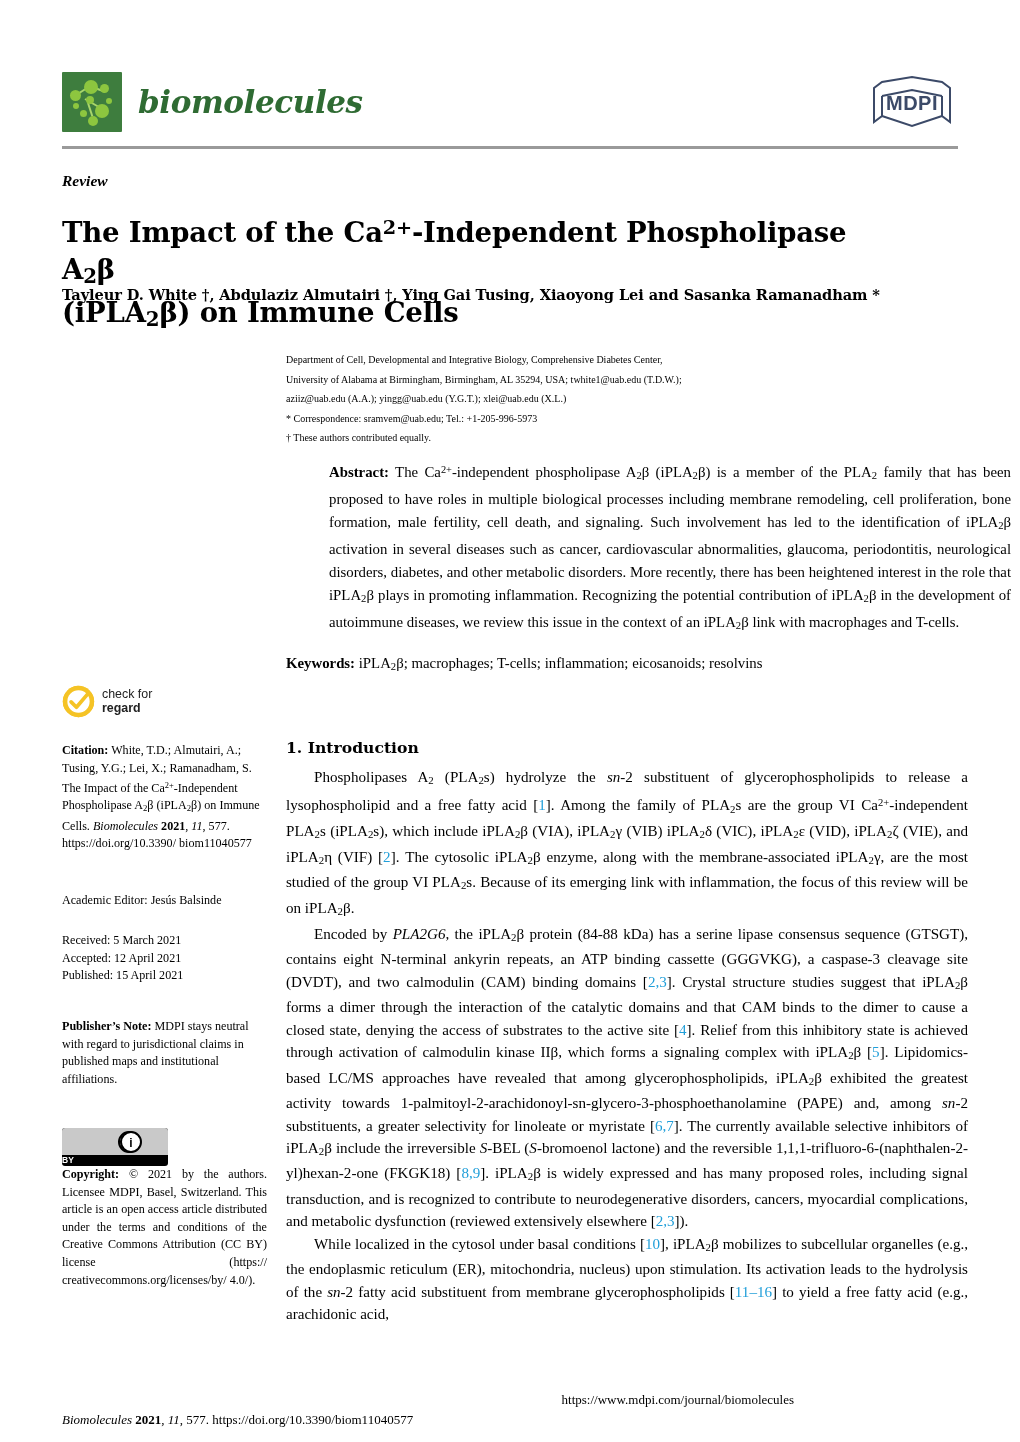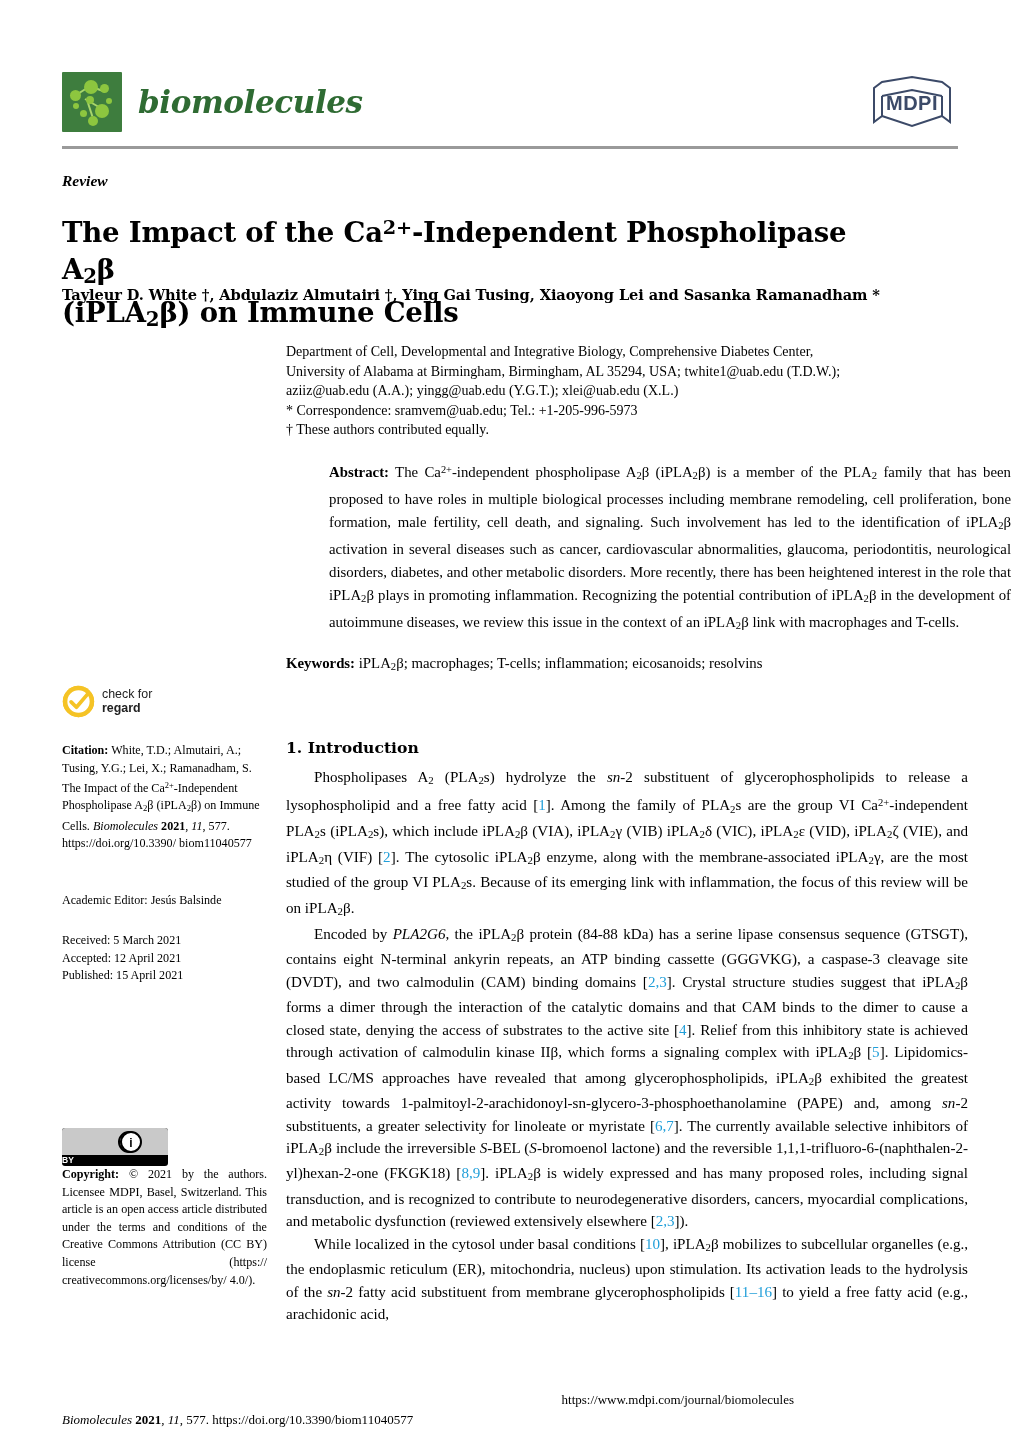--- a/index.html
+++ b/index.html
@@ -101,23 +101,23 @@
     width: 890px;
     font-family: "DejaVu Serif", serif;
     font-weight: bold;
     font-size: 14.6px;
     letter-spacing: -0.1px;
   }
 
   
   .affil {
     position: absolute;
-    left: 286px; top: 342px;
+    left: 286px; top: 350px;
     width: 676px;
-    font-size: 14px;
+    font-size: 10px;
     line-height: 19.6px;
   }
   .affil .hang {
     display: block;
     padding-left: 14px;
     text-indent: -14px;
   }
 
   
   .abstract {
@@ -326,20 +326,24 @@
   </div>
 
   <div class="leftcol academic-editor">Academic Editor: Jesús Balsinde</div>
 
   <div class="leftcol dates">
     <div>Received: 5 March 2021</div>
     <div>Accepted: 12 April 2021</div>
     <div>Published: 15 April 2021</div>
   </div>
 
+  <div class="leftcol pub-note">
+    <b>Publisher’s Note:</b>
+    <span>MDPI stays neutral with regard to jurisdictional claims in published maps and institutional affiliations.</span>
+  </div>
 
   <div class="cc-badge">
     <span class="band"></span>
     <span class="circ c1">cc</span>
     <span class="circ c2">i</span>
     <span class="by">BY</span>
   </div>
 
   <div class="leftcol copyright">
     <b>Copyright:</b>

